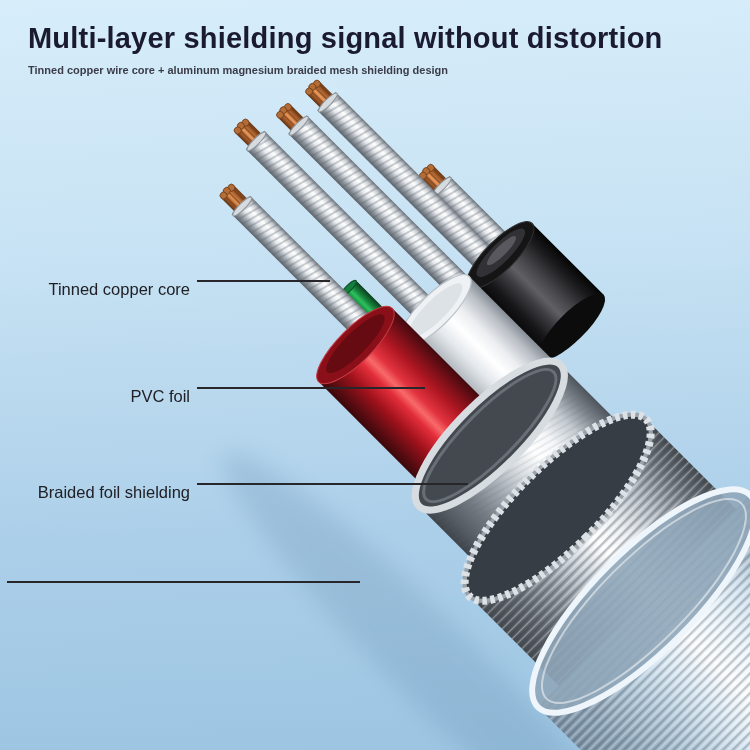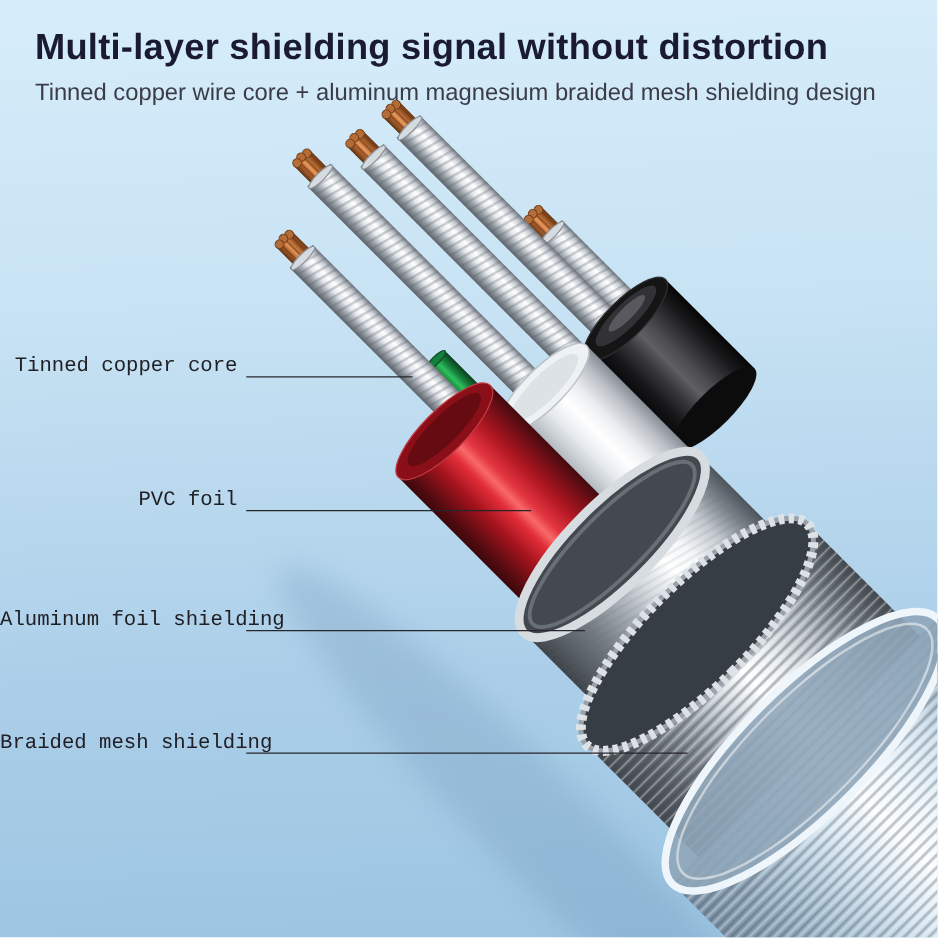--- a/index.html
+++ b/index.html
@@ -7,23 +7,23 @@
   body { font-family:"Liberation Sans", sans-serif; }
 
   .stage {
     position:relative; width:750px; height:750px; overflow:hidden;
     background:linear-gradient(178deg,#d7edfa 0%,#c8e3f4 32%,#accfe9 70%,#9cc5e2 100%);
   }
   .cable-svg { position:absolute; left:0; top:0; }
 
   .header { position:absolute; left:28px; top:12px;margin-top:10px; }
   .title  { font-size:29px; font-weight:600; color:#1a1a33; letter-spacing:.2px; }
-  .subtitle { margin-top:9px; font-size:19px; color:#3b3c48; }
-
-  .label-row { position:absolute; left:0; display:flex; align-items:flex-end; height:22px;font-family:Liberation Mono, monospace; }
+  .subtitle { margin-top:9px; font-size:11px; color:#3b3c48;font-weight:bold; }
+
+  .label-row { position:absolute; left:0; display:flex; align-items:flex-start; height:22px; }
   .label-text { display:block; width:190px; text-align:right; font-size:16.5px;
                 color:#202026; white-space:nowrap; }
   .label-line { display:block; height:1.5px; background:#26262b; margin-left:7px; }
 </style>
 </head>
 <body>
 
 <div class="stage">
 
   <svg class="cable-svg" width="750" height="750" viewBox="0 0 750 750">
@@ -238,21 +238,20 @@
 
   <div class="label-row" style="top:280px">
     <span class="label-text">Tinned copper core</span>
     <span class="label-line" style="width:133px"></span>
   </div>
   <div class="label-row" style="top:387px">
     <span class="label-text">PVC foil</span>
     <span class="label-line" style="width:228px"></span>
   </div>
   <div class="label-row" style="top:483px">
-    <span class="label-text">Aluminum foil shielding</span>
+    <span class="label-text">Braided foil shielding</span>
     <span class="label-line" style="width:271px"></span>
   </div>
   <div class="label-row" style="top:581px">
-    <span class="label-text">Braided mesh shielding</span>
     <span class="label-line" style="width:353px"></span>
   </div>
 
 </div>
 
 </body></html>

